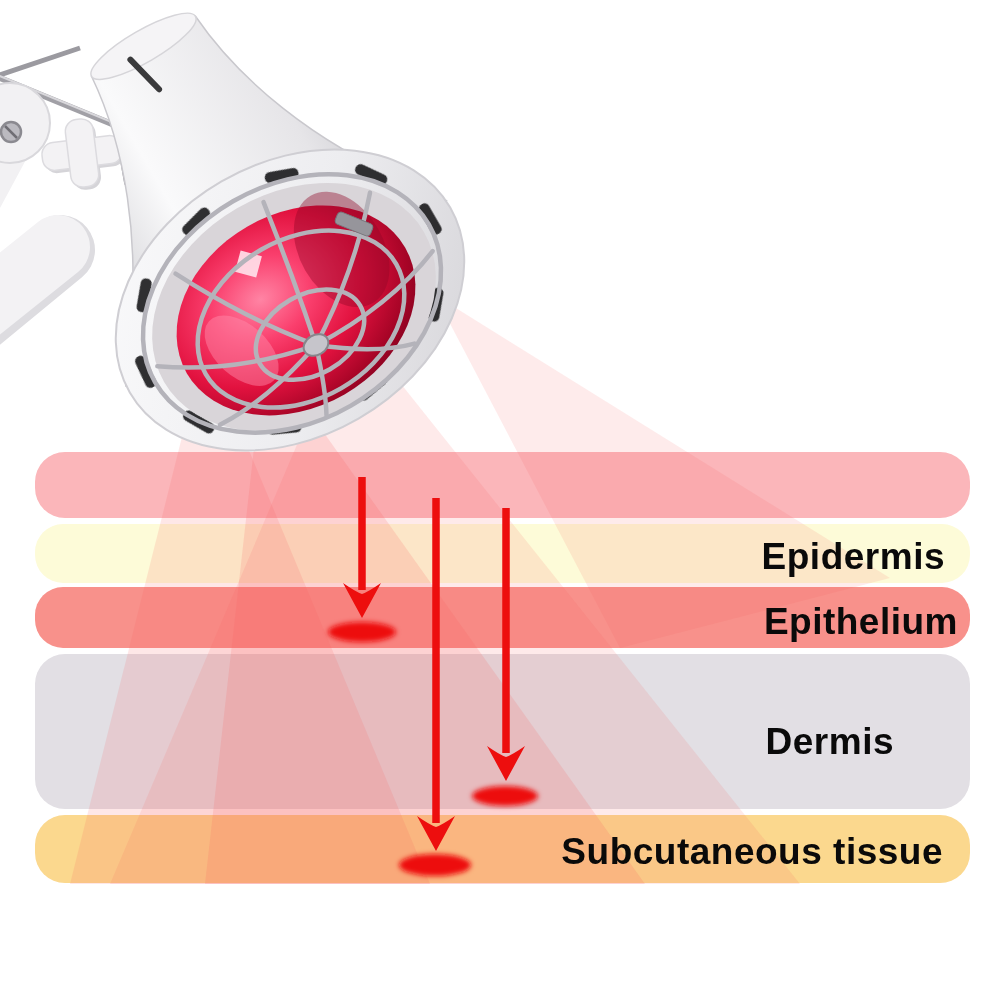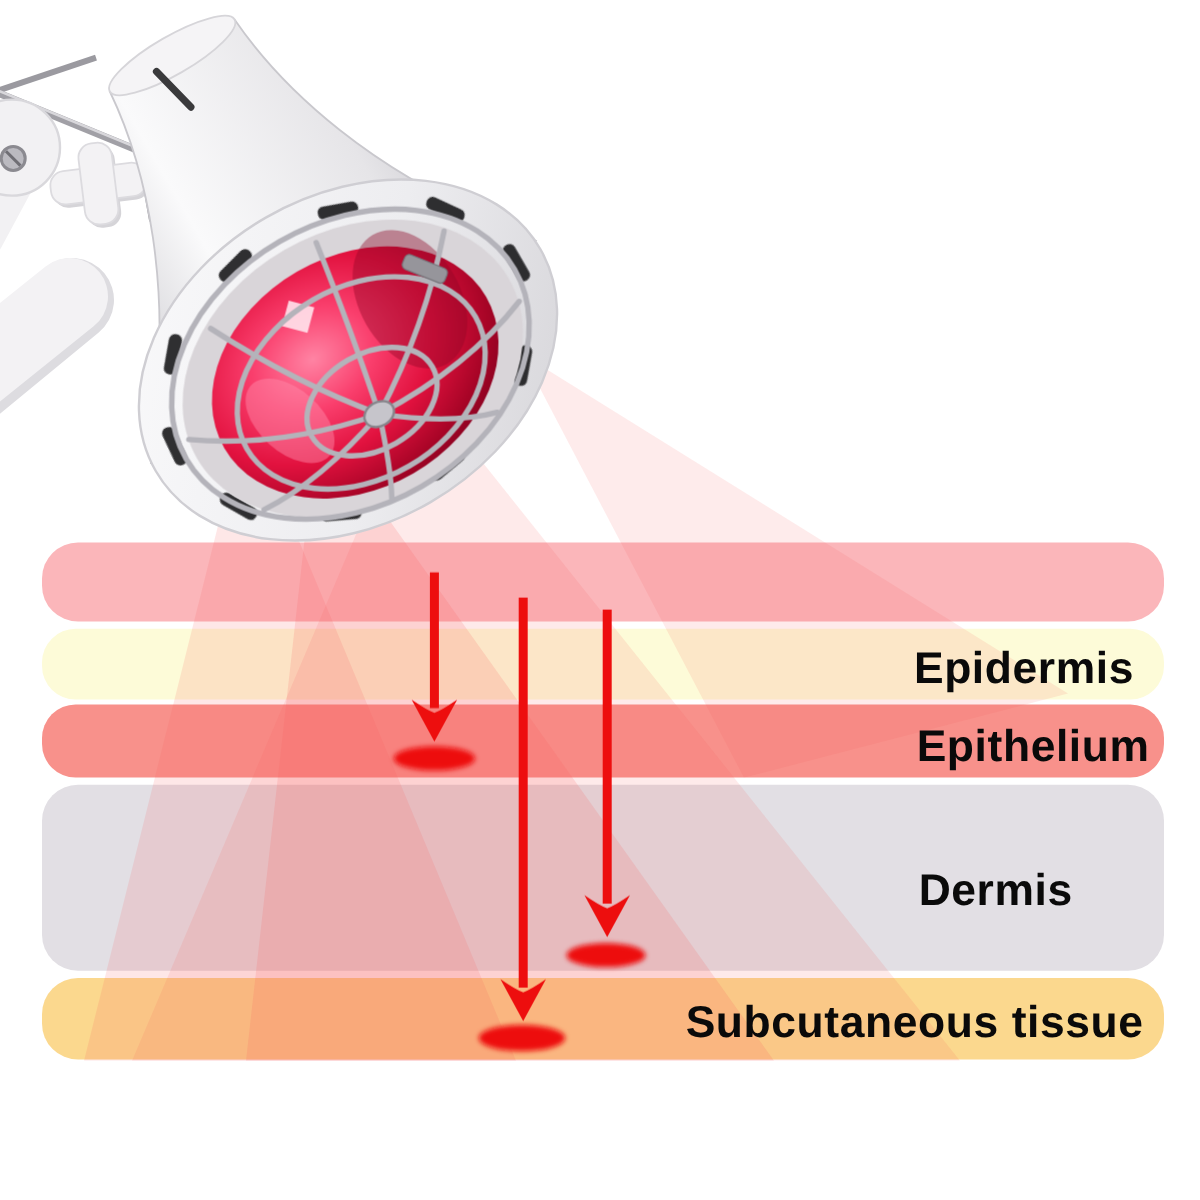--- a/index.html
+++ b/index.html
@@ -9,21 +9,21 @@
   }
   .stage svg{position:absolute;left:0;top:0;}
   .layer-label{
     position:absolute;
     font-weight:700;font-size:37px;line-height:44px;color:#0a0a0a;
     white-space:nowrap;letter-spacing:0.5px;
   }
   .lbl-epidermis{right:55px;top:535px;margin-left:25px;}
   .lbl-epithelium{right:42px;top:600px;}
   .lbl-dermis{right:106px;top:720px;}
-  .lbl-subcutaneous{right:47px;top:830px;}
+  .lbl-subcutaneous{right:57px;top:830px;}
 </style>
 </head>
 <body>
 
 <div class="stage">
 
 <svg width="1000" height="1000" viewBox="0 0 1000 1000">
   <defs>
     <clipPath id="beamClip">
           <rect x="0" y="0" width="1000" height="884"></rect>

